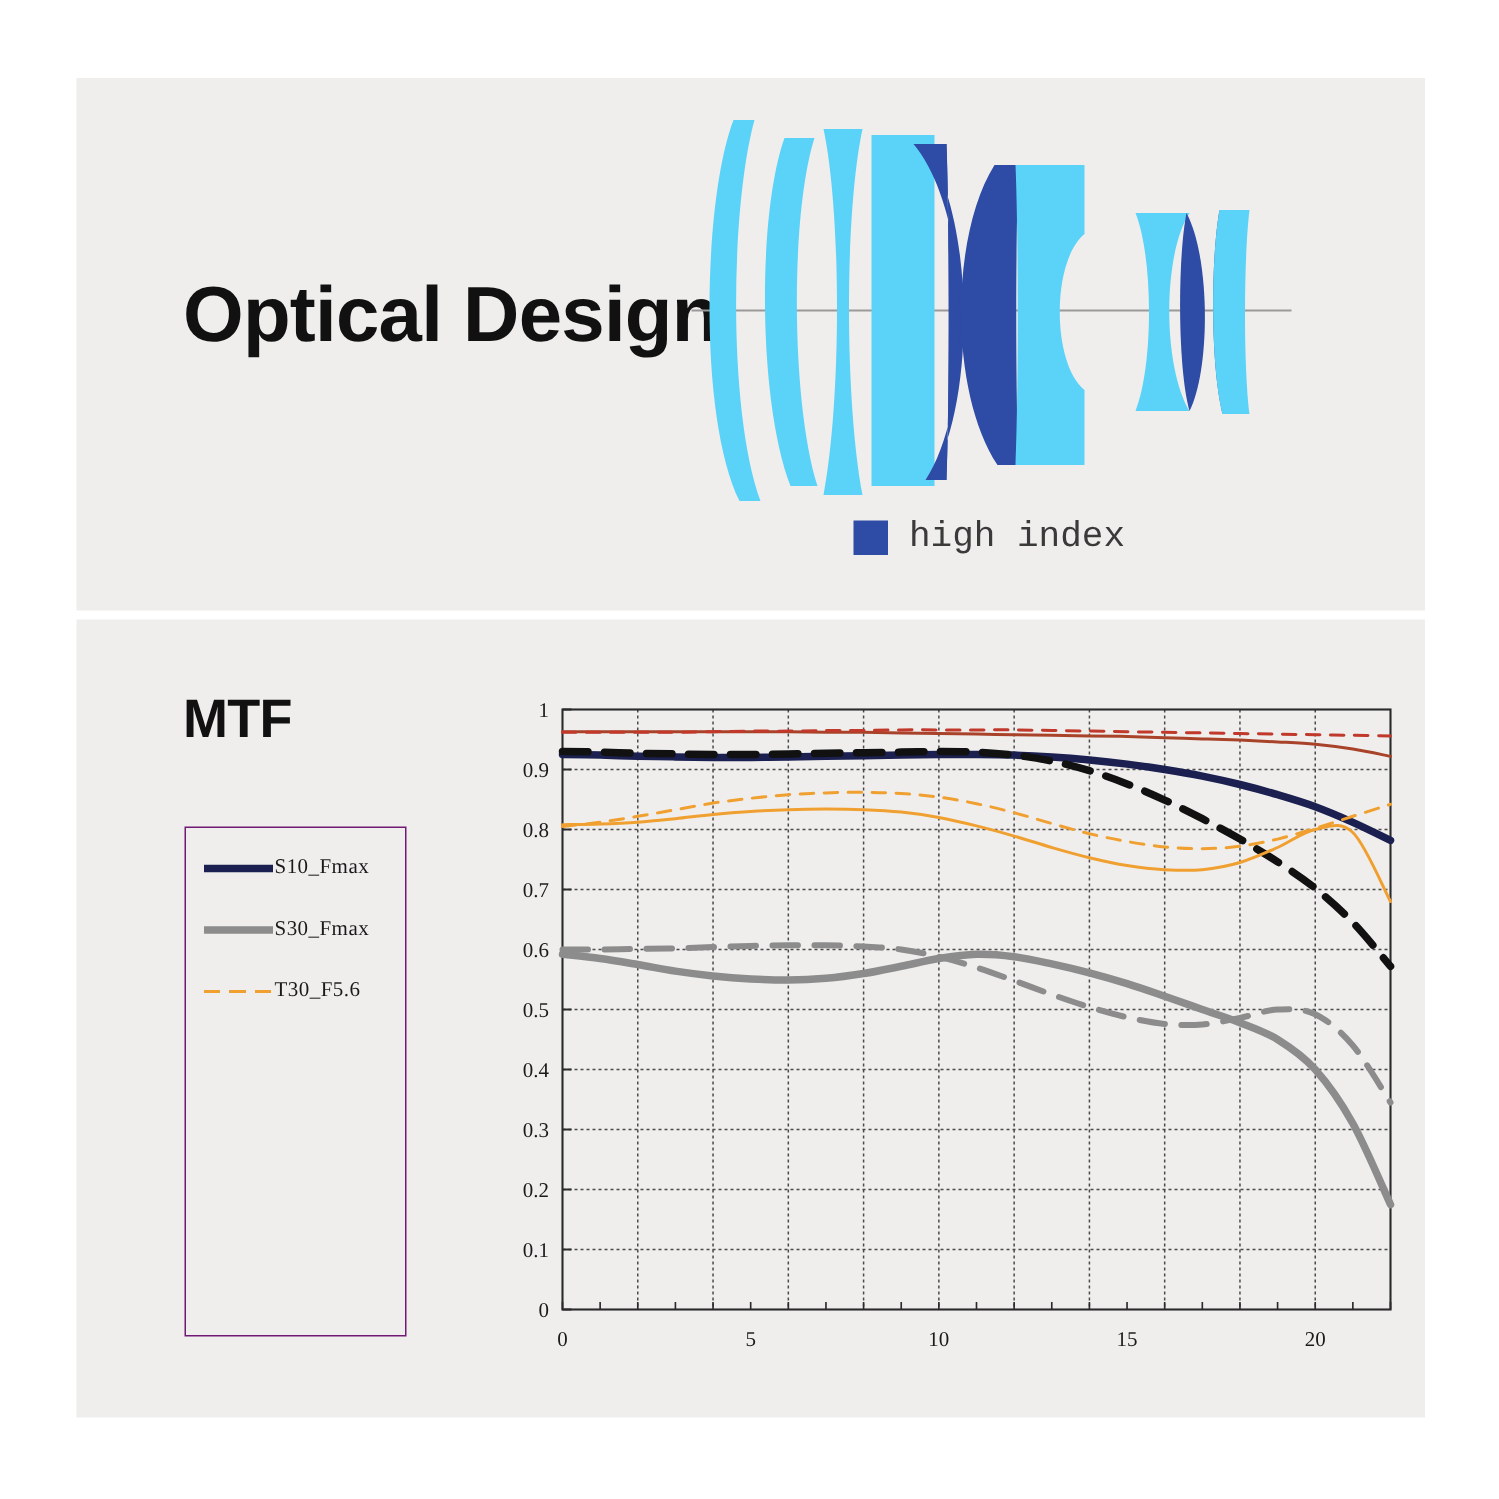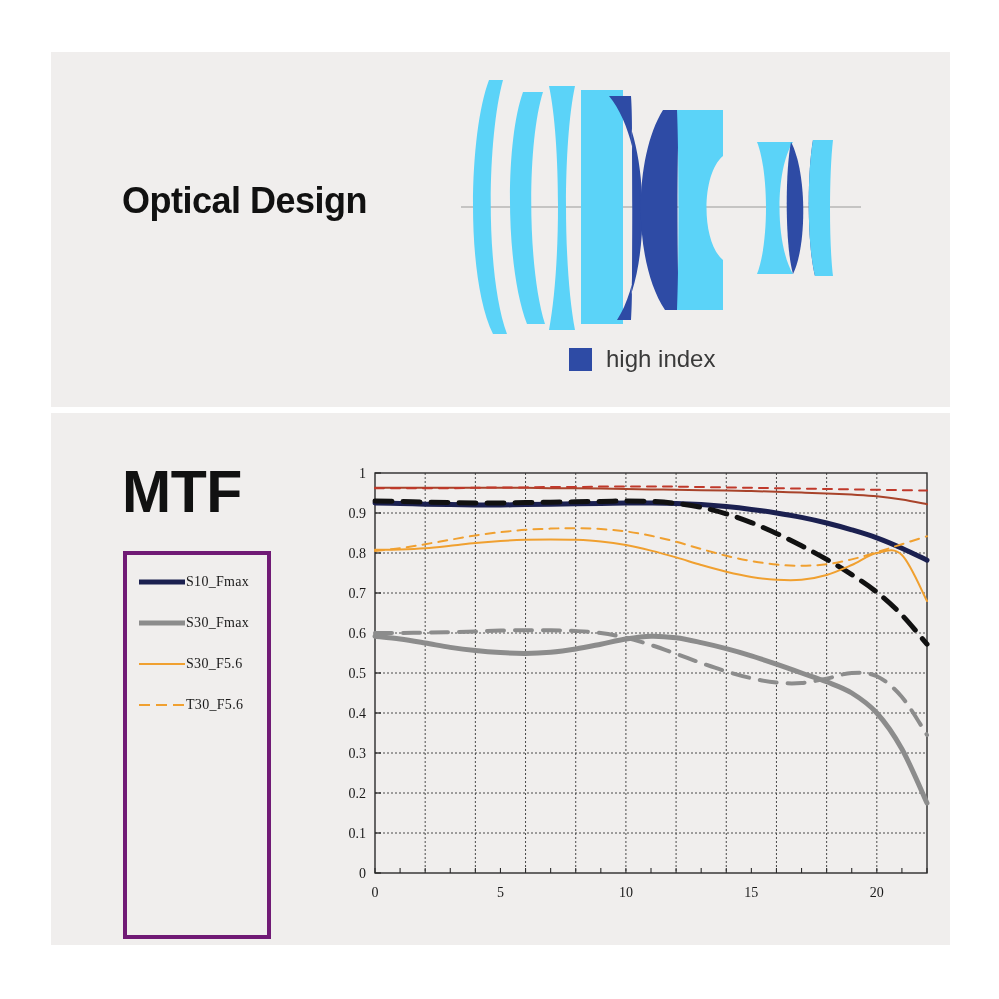--- a/index.html
+++ b/index.html
@@ -39,21 +39,21 @@
     top: 413px;
     width: 899px;
     height: 532px;
   }
 
   
   #optical-title {
     position: absolute;
     left: 71px;
     top: 128px;
-    font-size: 36px;
+    font-size: 52px;
     font-weight: 700;
     color: #111111;
     letter-spacing: -0.5px;
     white-space: nowrap;
   }
   #lens-stack {
     position: absolute;
     left: 400px;
     top: 10px;
     width: 420px;
@@ -69,41 +69,41 @@
   }
   #lens-legend .swatch {
     width: 23px;
     height: 23px;
     background: #2e4ba5;
     display: block;
   }
   #lens-legend .label {
     font-size: 24px;
     color: #3a3a3a;
-    font-family: Liberation Sans, sans-serif;
+    font-family: Liberation Mono, monospace;
   }
 
   
   #mtf-title {
     position: absolute;
     left: 71px;
     top: 45px;
-    font-size: 59px;
+    font-size: 36px;
     font-weight: 700;
     color: #111111;
     letter-spacing: -0.5px;
   }
 
   #mtf-legend {
     position: absolute;
     left: 72px;
     top: 138px;
     width: 148px;
-    height: 388px;
-    border: 4px solid #701a75;
+    height: 340px;
+    border: 1px solid #701a75;
     background: #f0eeed;
     box-sizing: border-box;
     padding: 6px 0 0 0;
   }
   .legend-row {
     height: 41px;
     display: flex;
     align-items: center;
     padding-left: 12px;
   }
@@ -198,26 +198,20 @@
           <span class="legend-swatch">
             <i style="height: 5px; background: rgb(27, 32, 80);"></i>
           </span>
           <span class="legend-text">S10_Fmax</span>
         </div>
         <div class="legend-row">
           <span class="legend-swatch">
             <i style="height: 5px; background: rgb(140, 140, 140);"></i>
           </span>
           <span class="legend-text">S30_Fmax</span>
-        </div>
-        <div class="legend-row">
-          <span class="legend-swatch">
-            <i style="height: 2px; background: rgb(240, 160, 48);"></i>
-          </span>
-          <span class="legend-text">S30_F5.6</span>
         </div>
         <div class="legend-row">
           <span class="legend-swatch">
             <i style="height: 2px; background: repeating-linear-gradient(to right, rgb(240, 160, 48) 0px, rgb(240, 160, 48) 11px, transparent 11px, transparent 17px);"></i>
           </span>
           <span class="legend-text">T30_F5.6</span>
         </div>
       </div>
 
     <div id="plot-wrap">

